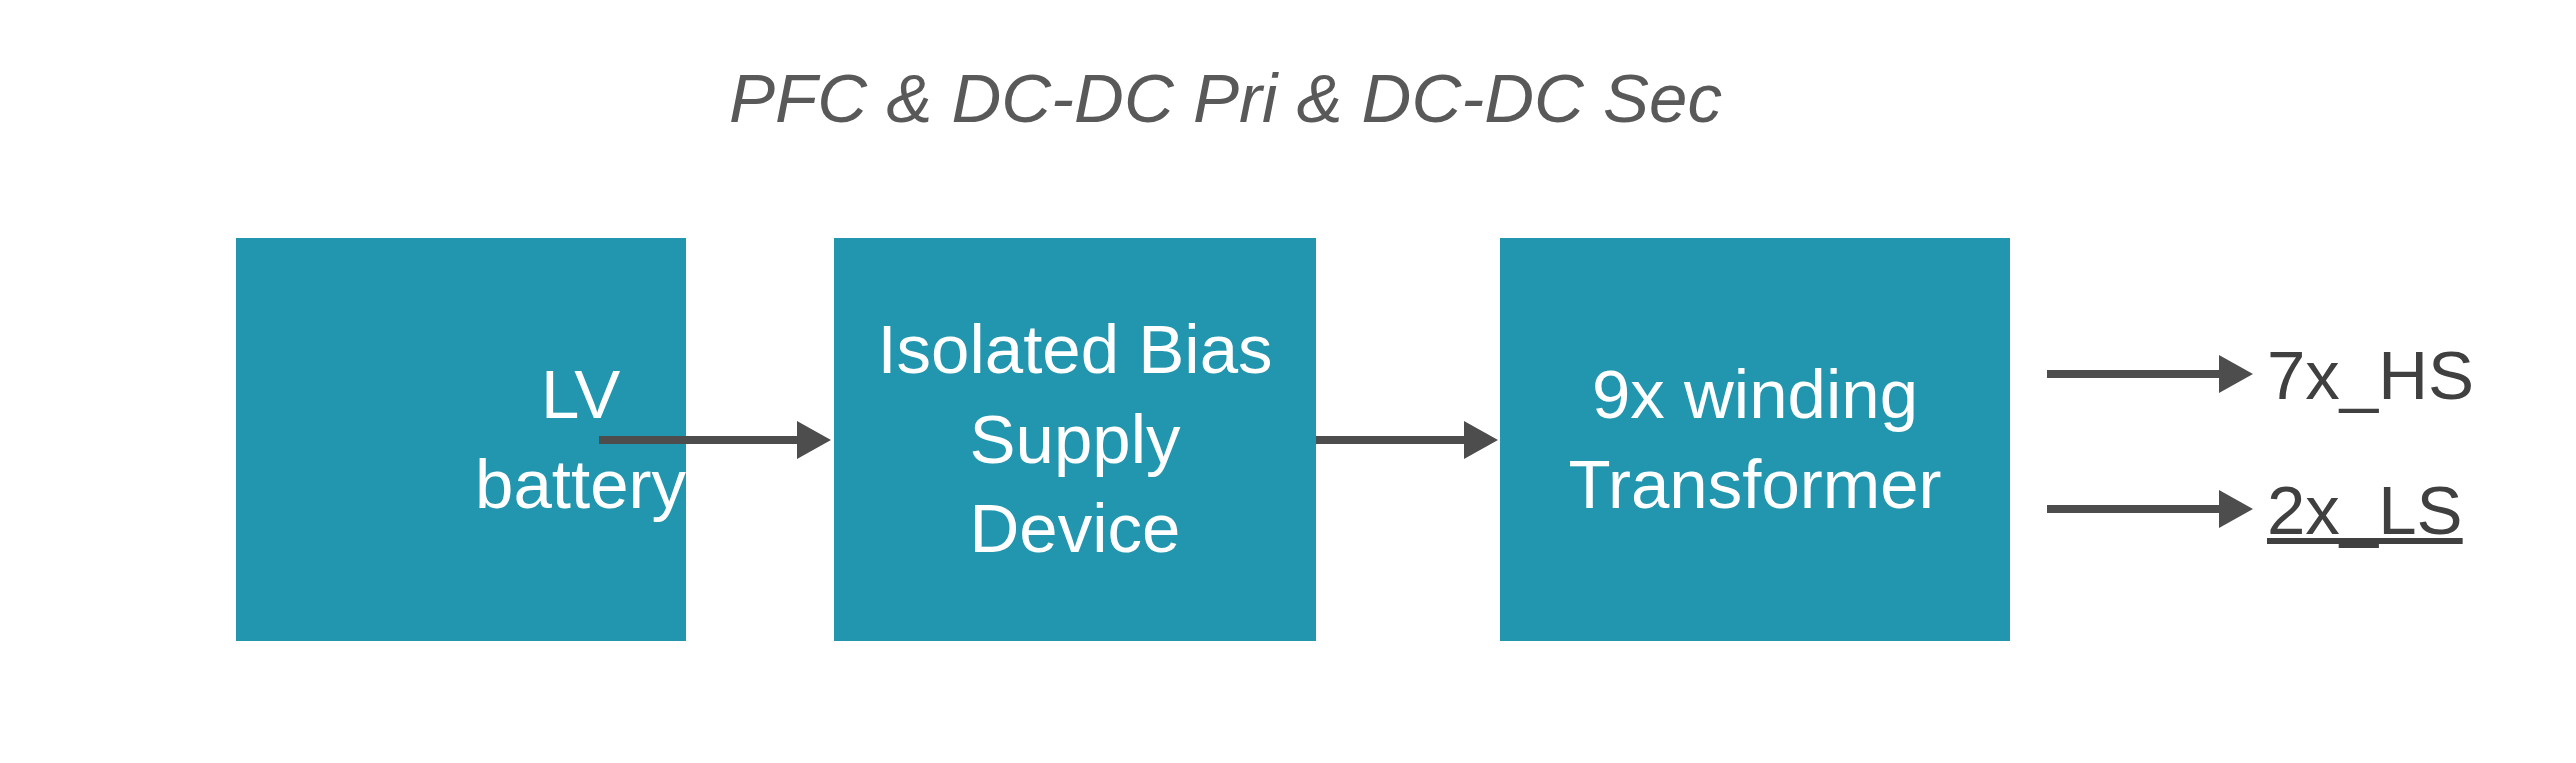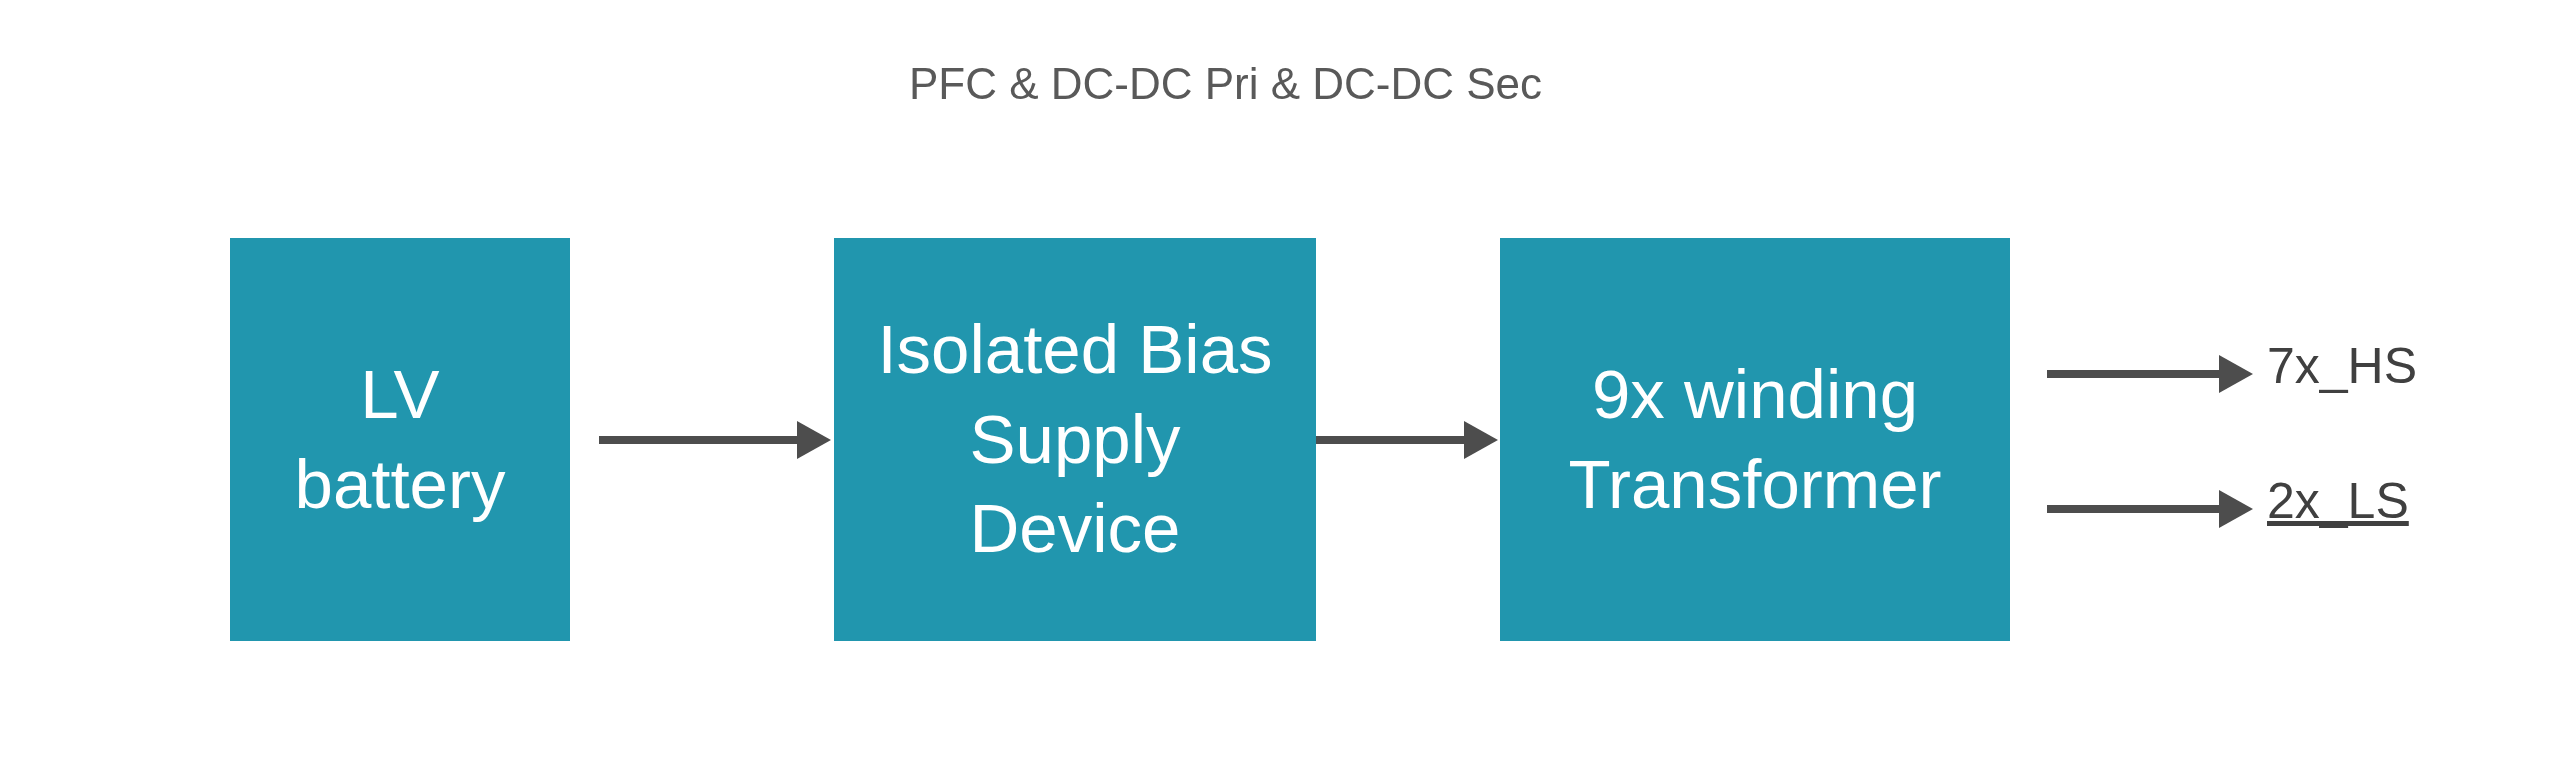--- a/index.html
+++ b/index.html
@@ -14,35 +14,36 @@
     height: 764px;
     background: var(--bg, #ffffff);
     overflow: hidden;
   }
   .title {
     position: absolute;
     left: 344px;
     top: 58px;
     width: 1763px;
     text-align: center;
-    font-size: 44px;
+    font-size: 69px;
     line-height: 1.2;
     color: var(--title-color, #595959);
     white-space: nowrap;
+    font-style: italic;
   }
   .block {
     position: absolute;
     top: 238px;
     height: 403px;
     background: var(--block-fill, #2196AE);
     display: flex;
     align-items: center;
     justify-content: center;
   }
-  .block-1 { left: 230px;  width: 340px; }
+  .block-1 { left: 236px;  width: 450px; justify-content: flex-end; }
   .block-2 { left: 834px;  width: 482px; }
   .block-3 { left: 1500px; width: 510px; }
   .block-label {
     color: var(--block-text, #ffffff);
     font-size: 69px;
     line-height: 1.3;
     text-align: center;
     white-space: pre-line;
   }
   .arrow {
@@ -63,21 +64,21 @@
     border-bottom: 19px solid transparent;
     border-left: 34px solid var(--arrow, #4D4D4D);
   }
   .arrow-1 { left: 599px;  top: 421px; width: 232px; }
   .arrow-2 { left: 1316px; top: 421px; width: 182px; }
   .arrow-out-hs { left: 2047px; top: 355px; width: 206px; }
   .arrow-out-ls { left: 2047px; top: 490px; width: 206px; }
   .out-label {
     position: absolute;
     left: 2267px;
-    font-size: 50px;
+    font-size: 69px;
     line-height: 1;
     color: var(--label-color, #404040);
     white-space: nowrap;
   }
   .out-label-hs { top: 341px; }
   .out-label-ls { top: 476px; text-decoration: underline; }
 </style>
 </head>
 <body>
 

